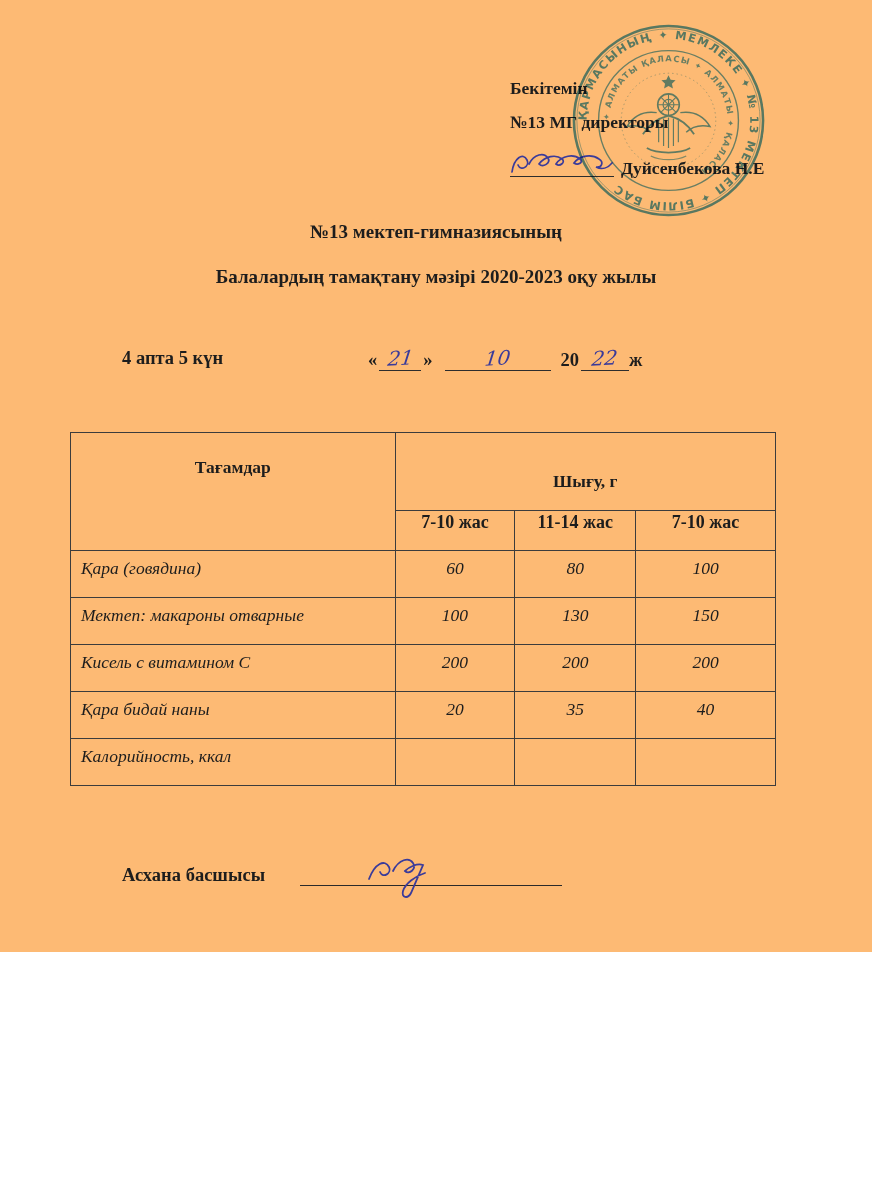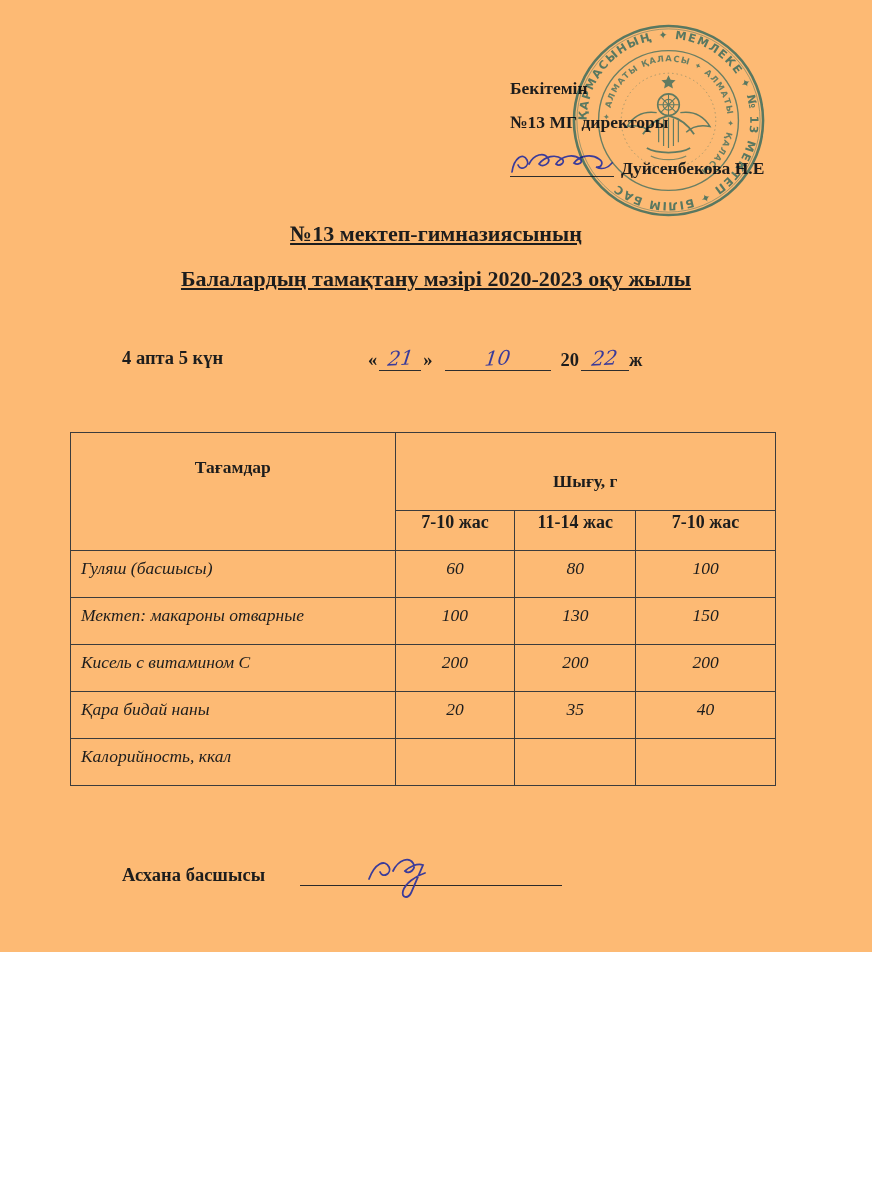--- a/index.html
+++ b/index.html
@@ -54,22 +54,21 @@
     font-weight: bold;
     fill: #3d94cc;
   }
 
   
   .title-1, .title-2 {
     position: absolute;
     left: 0; width: 100%;
     text-align: center;
     font-weight: bold;
-    font-size: 22px;
-    text-decoration: underline;
+    font-size: 19px;
   }
   .title-1 { top: 221px; }
   .title-2 { top: 266px; }
 
   
   .date-row {
     position: absolute;
     top: 346px; left: 0; width: 100%;
     font-size: 18.5px; font-weight: bold;
     height: 30px;
@@ -209,21 +208,21 @@
         <tr>
       <th rowspan="2" class="th-dishes">Тағамдар</th>
       <th colspan="3" class="th-group">Шығу, г</th>
     </tr>
     <tr>
       <th class="th-age">7-10 жас</th>
       <th class="th-age">11-14 жас</th>
       <th class="th-age">7-10 жас</th>
     </tr>
     <tr>
-      <td class="td-dish">Гуляш (басшысы)</td>
+      <td class="td-dish">Қара (говядина)</td>
       <td class="td-val">60</td>
       <td class="td-val">80</td>
       <td class="td-val">100</td>
     </tr>
     <tr>
       <td class="td-dish">Мектеп: макароны отварные</td>
       <td class="td-val">100</td>
       <td class="td-val">130</td>
       <td class="td-val">150</td>
     </tr>

